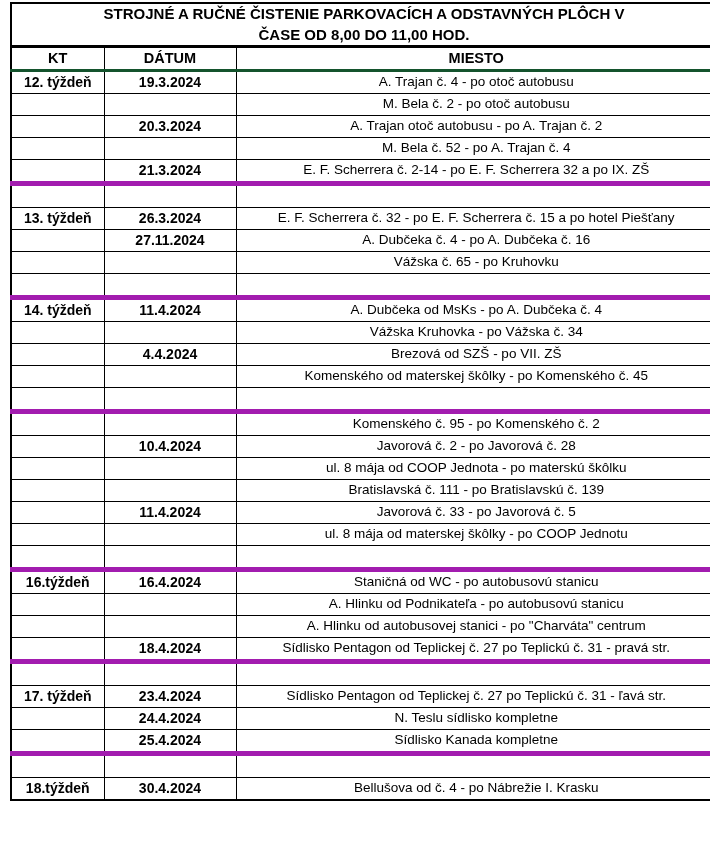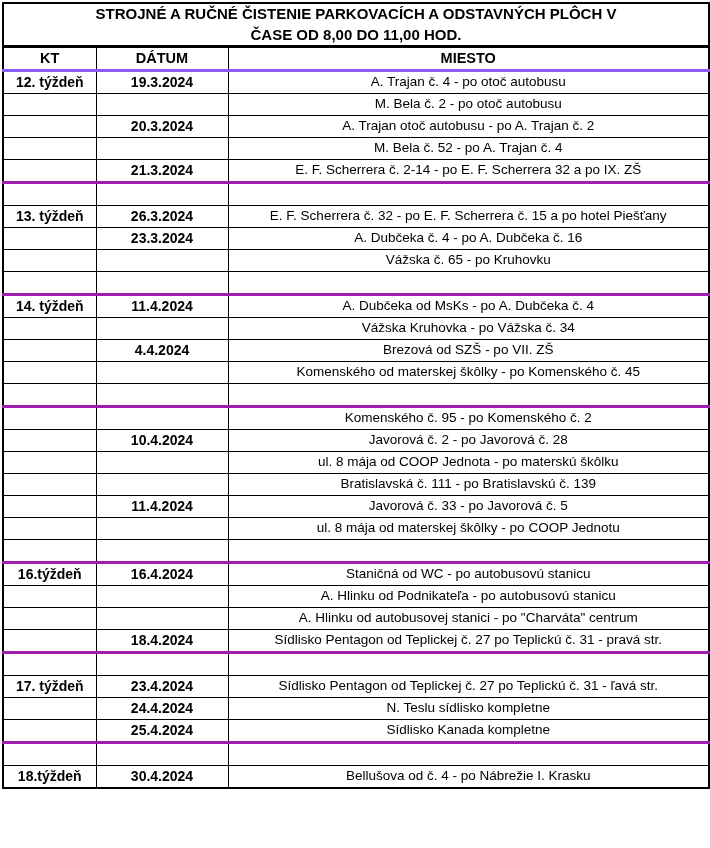--- a/index.html
+++ b/index.html
@@ -6,21 +6,21 @@
     margin: 0;
     padding: 0;
     background: #ffffff;
     font-family: "Liberation Sans", sans-serif;
     color: #000000;
   }
   .page {
     width: 710px;
     height: 840px;
     box-sizing: border-box;
-    padding: 2px 2px 0 2px;
+    padding: 2px 2px 0 10px;
     background: #ffffff;
   }
   table.schedule {
     width: 706px;
     border-collapse: collapse;
     table-layout: fixed;
     border: 2px solid #000000;
   }
   col.c-kt     { width: 93px; }
   col.c-datum  { width: 132px; }
@@ -40,28 +40,28 @@
     height: 41px;
     font-weight: bold;
     font-size: 15px;
     border-bottom: 3px solid #000000;
     white-space: normal;
     line-height: 1.35;
   }
   tr.header-row td {
     font-weight: bold;
     font-size: 14.5px;
-    border-bottom: 3px solid #8b5cf6;
+    border-bottom: 3px solid #14532d;
   }
   td.kt-cell, td.date-cell {
     font-weight: bold;
     font-size: 14px;
   }
   tr.thick-bottom td {
-    border-bottom: 3px solid #a21caf;
+    border-bottom: 5px solid #a21caf;
   }
 </style>
 </head>
 <body>
 
 <div class="page">
   <table class="schedule">
     <colgroup>
       <col class="c-kt">
       <col class="c-datum">
@@ -110,21 +110,21 @@
           <td class="date-cell"></td>
           <td class="location-cell"></td>
         </tr>
         <tr>
           <td class="kt-cell">13. týždeň</td>
           <td class="date-cell">26.3.2024</td>
           <td class="location-cell">E. F. Scherrera č. 32 - po E. F. Scherrera č. 15 a po hotel Piešťany</td>
         </tr>
         <tr>
           <td class="kt-cell"></td>
-          <td class="date-cell">23.3.2024</td>
+          <td class="date-cell">27.11.2024</td>
           <td class="location-cell">A. Dubčeka č. 4 - po A. Dubčeka č. 16</td>
         </tr>
         <tr>
           <td class="kt-cell"></td>
           <td class="date-cell"></td>
           <td class="location-cell">Vážska č. 65 - po Kruhovku</td>
         </tr>
         <tr class="thick-bottom">
           <td class="kt-cell"></td>
           <td class="date-cell"></td>

